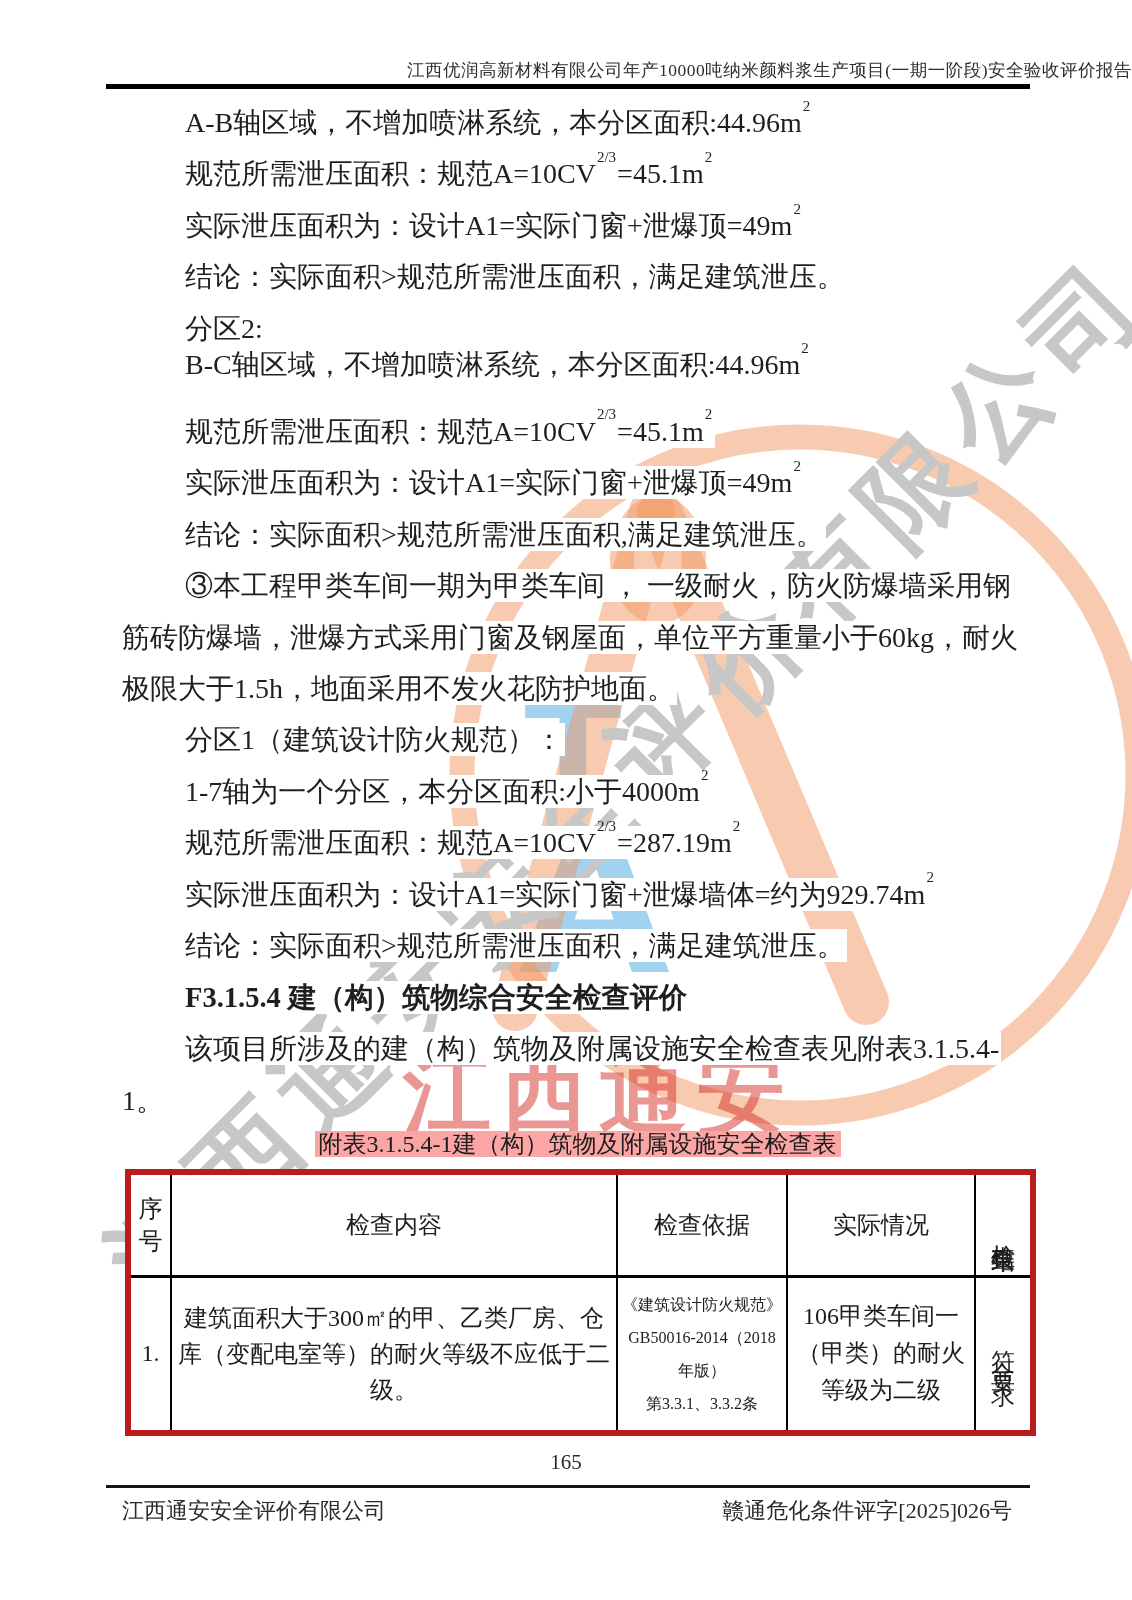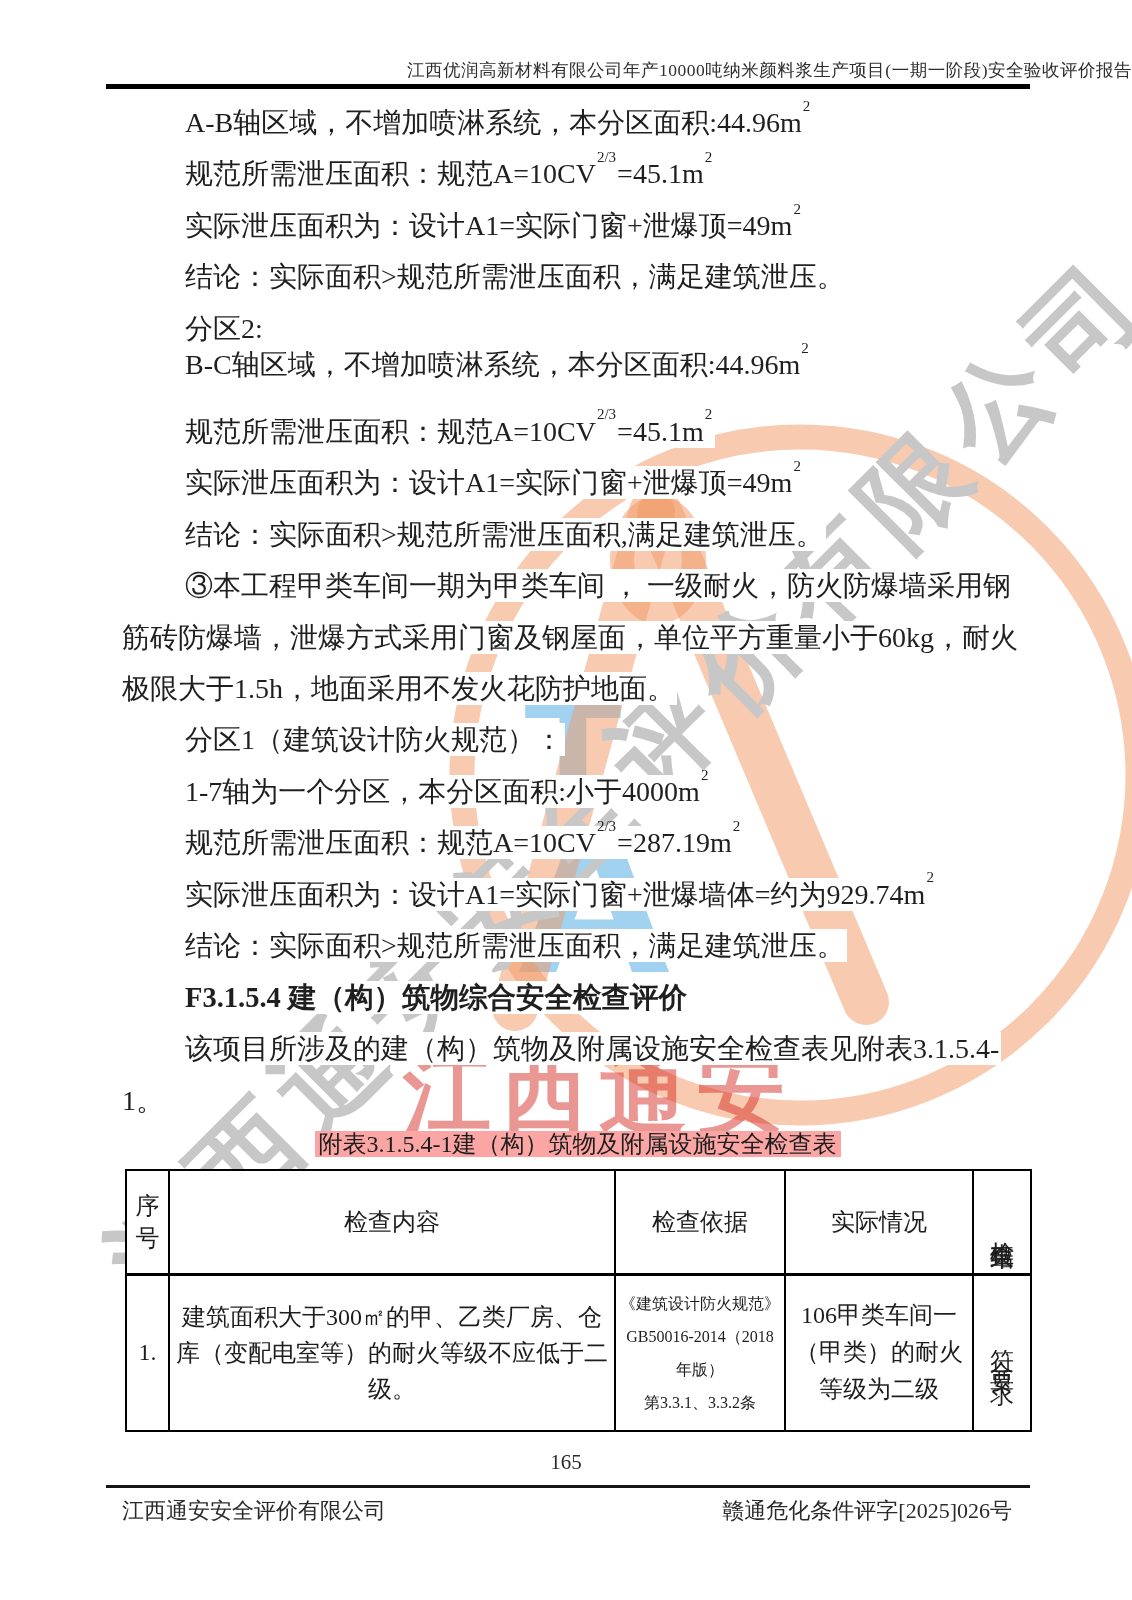--- a/index.html
+++ b/index.html
@@ -48,21 +48,21 @@
     position:absolute; top:1128px; left:125px; width:905px;
     text-align:center; font-size:24px; color:#1d1d1d;
   }
   .tbl-caption span{background:#fca5a5; padding:0 4px;}
   table.checktable{
     position:absolute; top:1169px; left:125px; width:905px;
     border-collapse:collapse; background:#fff; table-layout:fixed;
     font-size:24px; color:#1d1d1d;
   }
   table.checktable td{border:2px solid #000; padding:2px 4px; text-align:center; vertical-align:middle;}
-  table.checktable{border:1px solid #b91c1c;}
+  table.checktable{border:6px solid #b91c1c;}
   tr.hdr-row{height:104px;}
   tr.hdr-row td{border-bottom:3px solid #000; line-height:32px;}
   tr.body-row{height:157px;}
   td.cell-content{text-align:left; padding:2px 10px; line-height:36px; font-size:24px;}
   td.cell-basis{line-height:33px; font-size:16px; white-space:pre-line; padding:2px 2px;font-family:Liberation Serif, serif;}
   td.cell-actual{line-height:37px; font-size:24px; padding:2px 6px;}
   .v-text{writing-mode:vertical-rl; text-orientation:upright; display:inline-block;}
   .hdr-result{letter-spacing:2px;}
   .cell-result-text{letter-spacing:11px; padding-top:4px;}
 </style>

